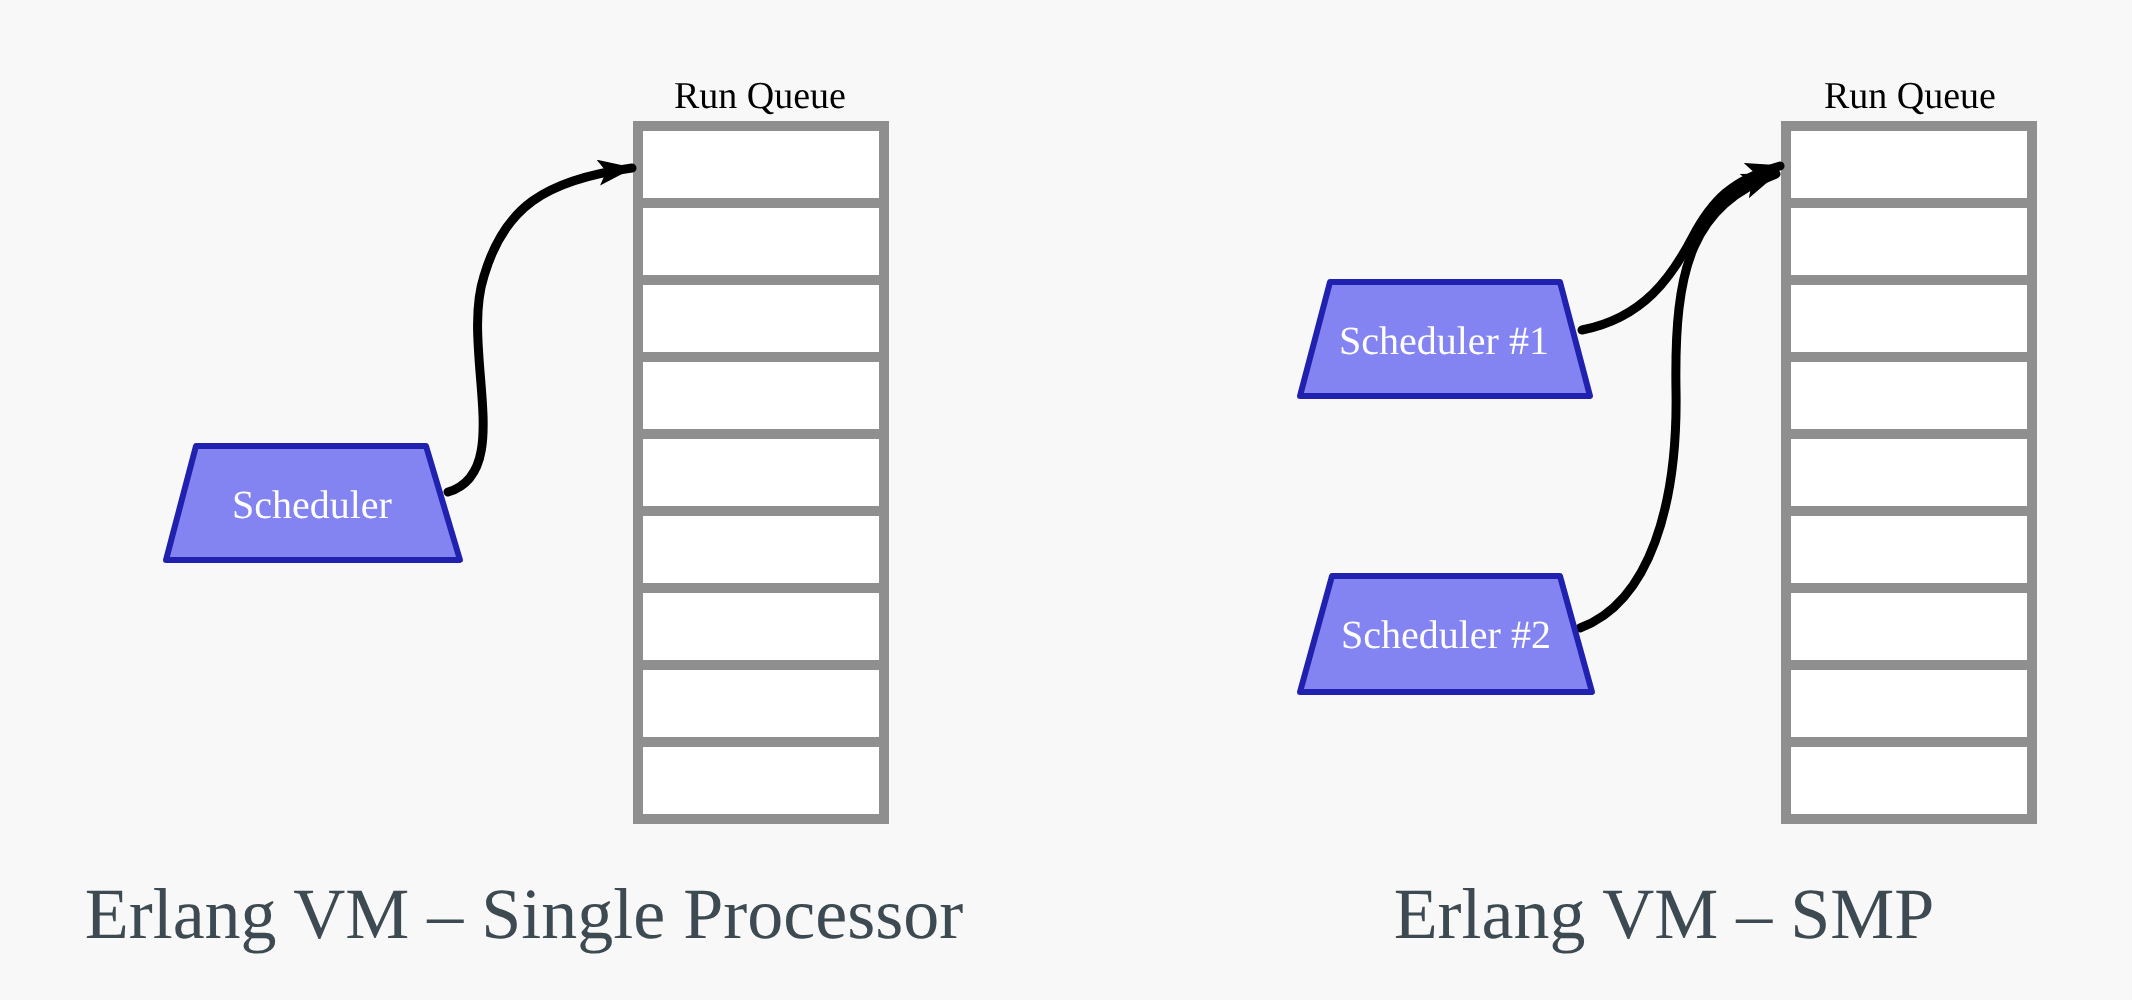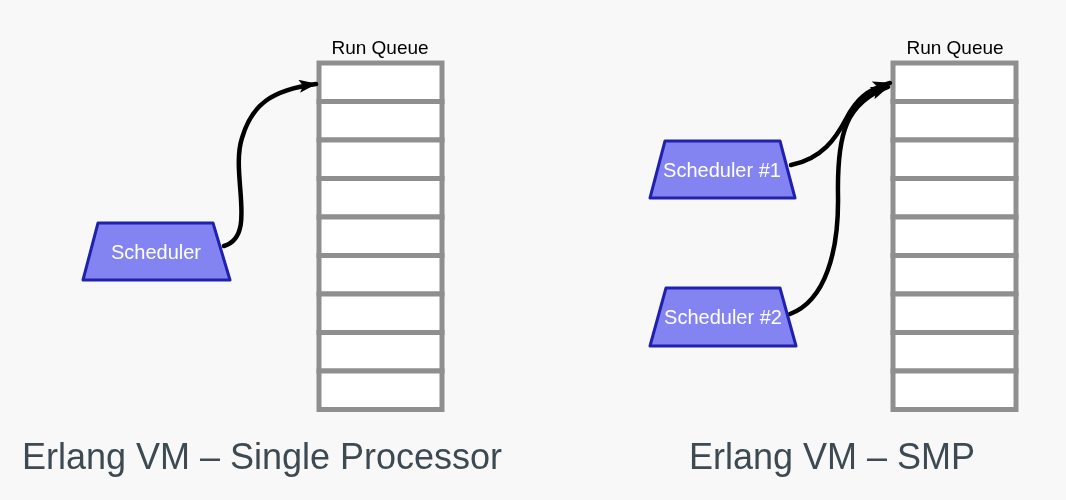--- a/index.html
+++ b/index.html
@@ -5,21 +5,21 @@
   html, body {
     margin: 0;
     padding: 0;
     background: #ffffff;
   }
   .canvas {
     position: relative;
     width: 1066px;
     height: 500px;
     background: var(--background, #f8f8f8);
-    font-family: Liberation Sans, sans-serif;
+    font-family: Liberation Serif, serif;
     overflow: hidden;
   }
   svg { display: block; }
   .queue-cell {
     fill: var(--cell-fill, #ffffff);
     stroke: var(--queue-border, #8f8f8f);
     stroke-width: 5;
   }
   .trapezoid {
     fill: var(--scheduler-fill, #8383f1);

